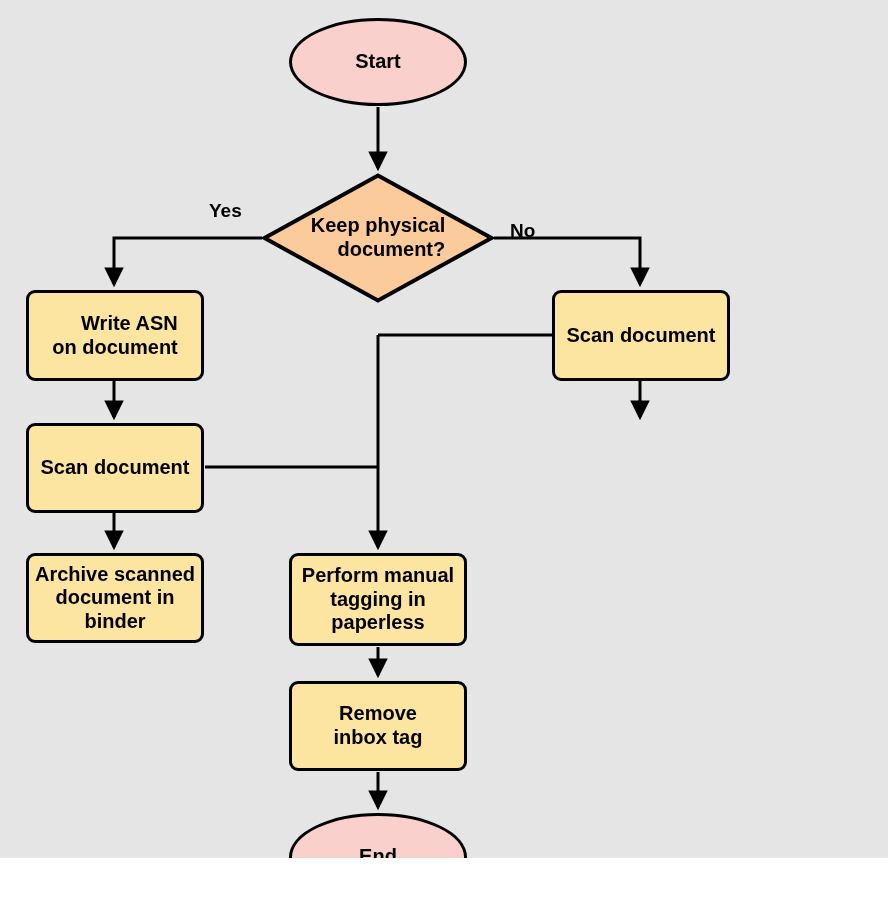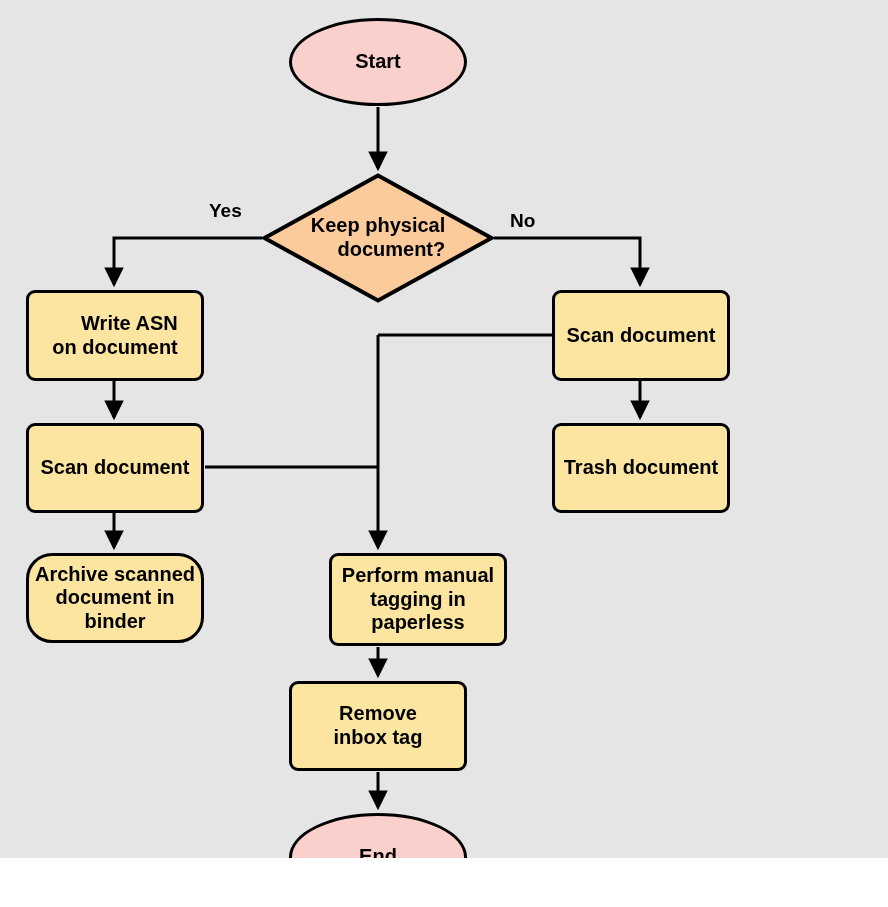--- a/index.html
+++ b/index.html
@@ -132,46 +132,43 @@
   <div class="diamond-wrap" style="left:262px; top:173px; width:232px; height:130px;">
     <svg width="232" height="130" viewBox="0 0 232 130">
       <polygon points="116,2.5 229.5,65 116,127.5 2.5,65" fill="#fbcb9c" stroke="#000000" stroke-width="4" stroke-linejoin="miter"></polygon>
     </svg>
     <div class="diamond-label">Keep physical
 document?</div>
   </div>
 
   <div class="edge-label" style="left:209px; top:200px;">Yes</div>
 
-  <div class="edge-label" style="left:510px; top:210px;">No</div>
+  <div class="edge-label" style="left:510px; top:220px;">No</div>
 
   <div class="node process" style="left:26px; top:290px; width:178px; height:91px; background:#fce5a0;text-align:right;">
     <span>Write ASN
 on document</span>
   </div>
 
   <div class="node process" style="left:26px; top:423px; width:178px; height:90px; background:#fce5a0;">
     <span>Scan document</span>
   </div>
 
-  <div class="node process" style="left:26px; top:553px; width:178px; height:90px; background:#fce5a0;border-radius:26px;">
+  <div class="node process" style="left:26px; top:553px; width:178px; height:90px; background:#fce5a0;">
     <span>Archive scanned
 document in
 binder</span>
   </div>
 
   <div class="node process" style="left:552px; top:290px; width:178px; height:91px; background:#fce5a0;">
     <span>Scan document</span>
   </div>
 
-  <div class="node process" style="left:552px; top:423px; width:178px; height:90px; background:#fce5a0;">
-    <span>Trash document</span>
-  </div>
 
-  <div class="node process" style="left:289px; top:553px; width:178px; height:93px; background:#fce5a0;margin-left:40px;">
+  <div class="node process" style="left:289px; top:553px; width:178px; height:93px; background:#fce5a0;">
     <span>Perform manual
 tagging in
 paperless</span>
   </div>
 
   <div class="node process" style="left:289px; top:681px; width:178px; height:90px; background:#fce5a0;">
     <span>Remove
 inbox tag</span>
   </div>
 

